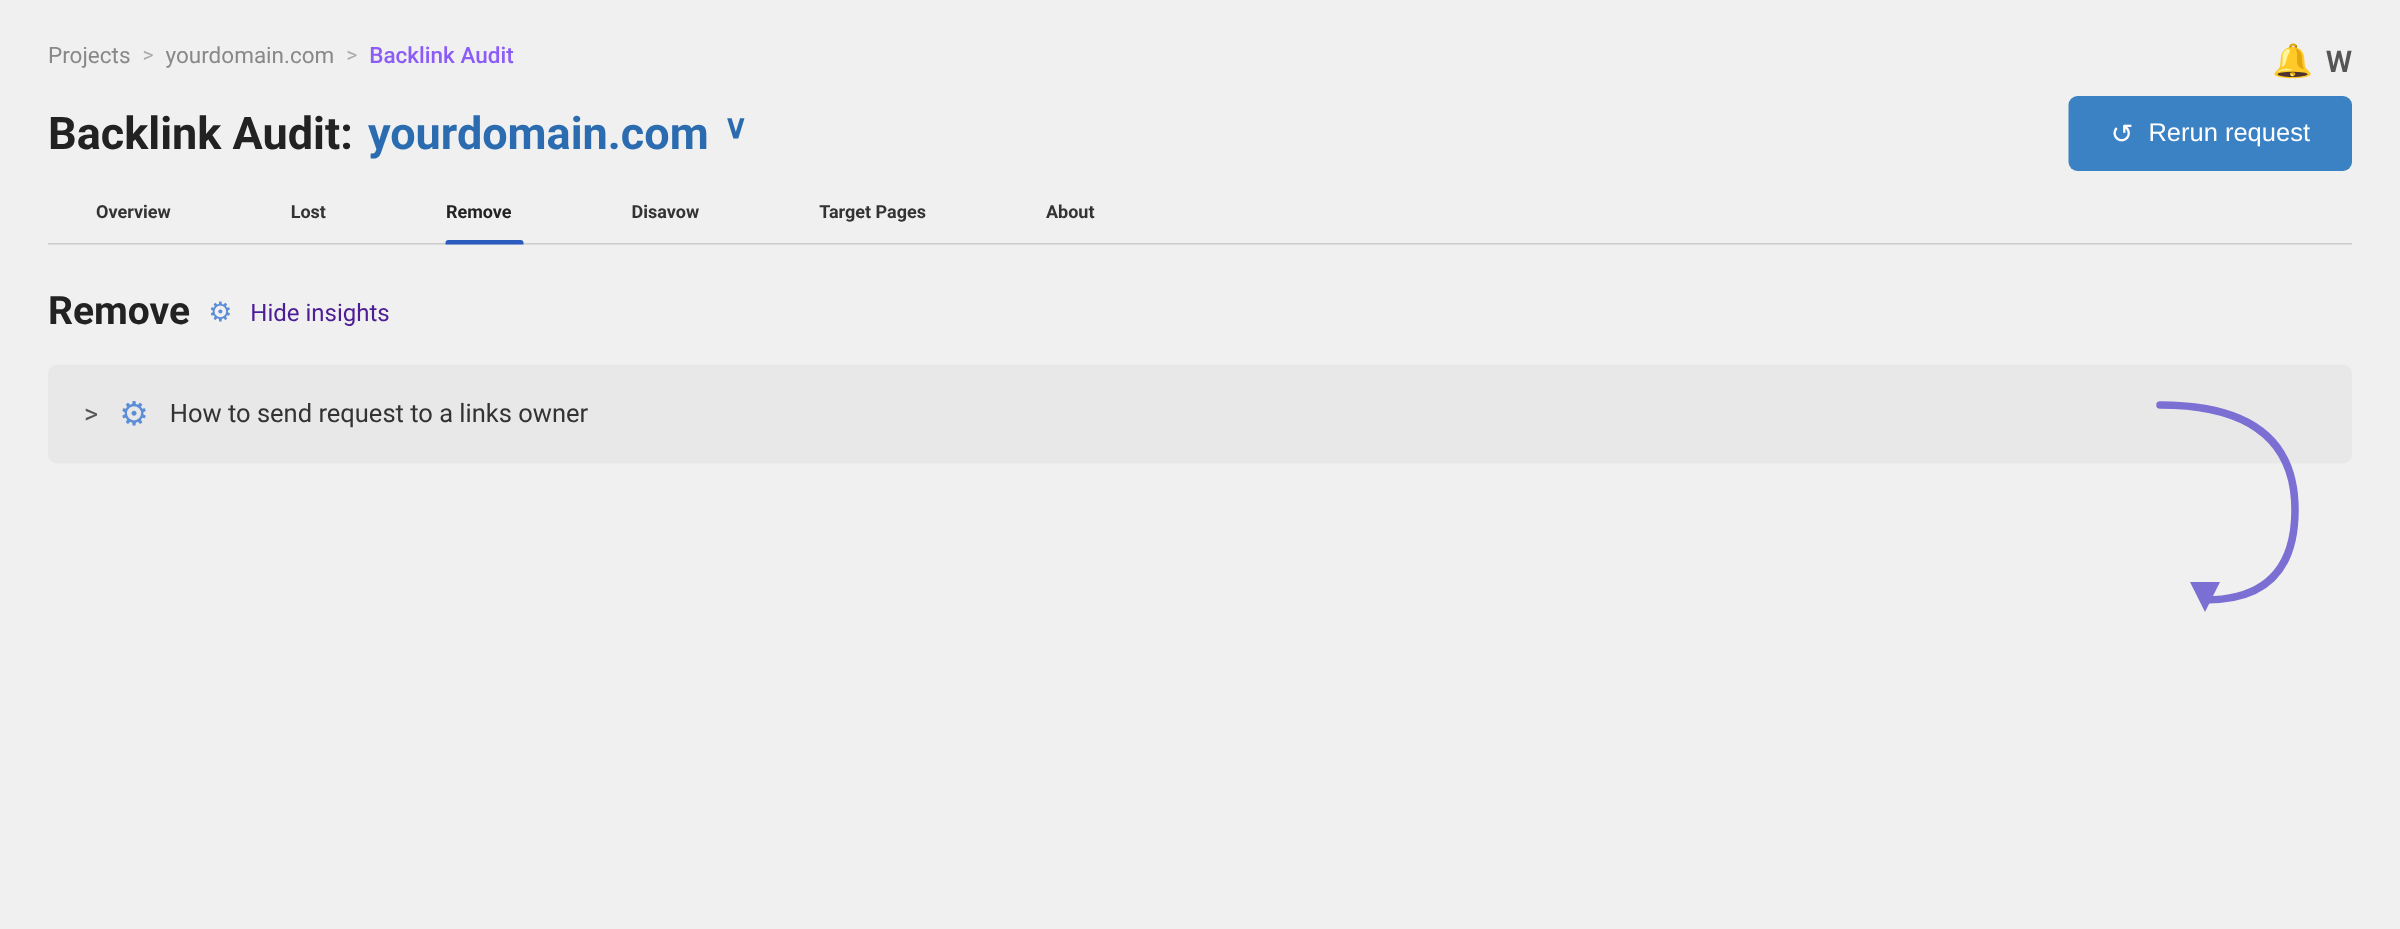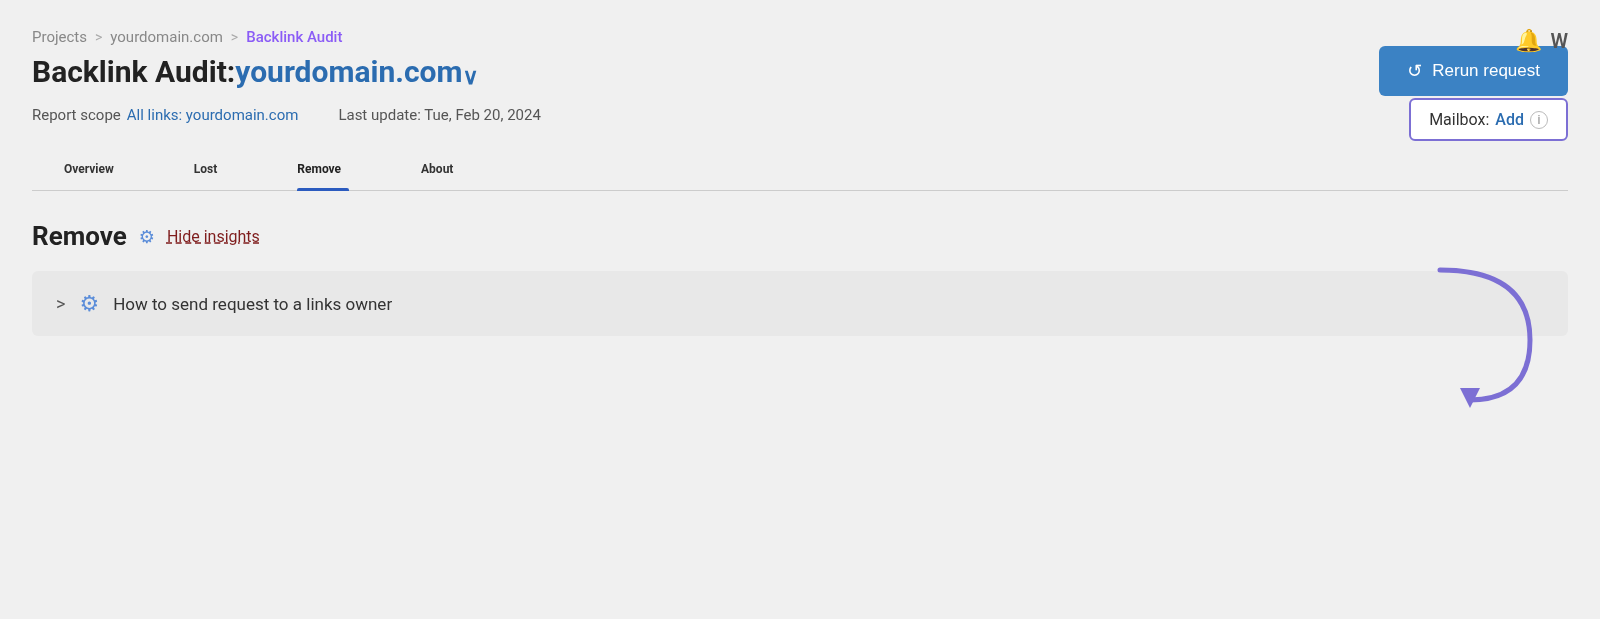--- a/index.html
+++ b/index.html
@@ -18,20 +18,21 @@
       min-height: 619px;
     }
 
     
     .breadcrumb {
       display: flex;
       align-items: center;
       gap: 8px;
       color: #888;
       font-size: 15px;
+      margin-bottom: 18px;
     }
     .breadcrumb-separator {
       color: #aaa;
       font-size: 14px;
     }
     .breadcrumb-item {
       color: #888;
     }
     .breadcrumb-item.active {
       color: #8b5cf6;
@@ -43,21 +44,22 @@
       display: flex;
       align-items: center;
       justify-content: space-between;
       margin-bottom: 10px;
     }
     .page-title {
       font-size: 30px;
       font-weight: 700;
       color: #222;
       display: flex;
-      align-items: flex-end;
+      align-items: flex-start;
+      gap: 10px;
     }
     .page-title .domain-link {
       color: #2b6cb0;
       font-weight: 700;
     }
     .page-title .chevron-icon {
       color: #2b6cb0;
       font-size: 22px;
     }
 
@@ -186,23 +188,22 @@
     }
     .section-title {
       font-size: 26px;
       font-weight: 700;
       color: #222;
     }
     .hide-insights-link {
       display: flex;
       align-items: center;
       gap: 6px;
-      color: #7f1d1d;
+      color: #4c1d95;
       font-size: 16px;
-      text-decoration: underline;
       text-decoration-style: dashed;
       cursor: pointer;
     }
     .gear-icon-sm {
       font-size: 18px;
       color: #5b8dd9;
     }
 
     
     .insight-panel {
@@ -276,36 +277,27 @@
       <span>Backlink Audit:</span>
       <span class="domain-link">yourdomain.com</span>
       <span class="chevron-icon">∨</span>
     </div>
     <button class="rerun-btn">
       <span class="rerun-icon">↺</span>
       <span>Rerun request</span>
     </button>
   </div>
 
-  <div class="subheader-row">
-    <span class="report-scope">Report scope</span>
-    <a class="report-scope-link">All links: yourdomain.com</a>
-    <span class="last-update">Last update: Tue, Feb 20, 2024</span>
-
-    <div class="mailbox-box">
-      <span>Mailbox:</span>
-      <span class="mailbox-add">Add</span>
-      <span class="mailbox-info">i</span>
-    </div>
-  </div>
 
   <div class="nav-tabs">
     <span class="nav-tab">Overview</span>
     <span class="nav-tab">Lost</span>
     <span class="nav-tab active">Remove</span>
+    <span class="nav-tab">Disavow</span>
+    <span class="nav-tab">Target Pages</span>
     <span class="nav-tab">About</span>
   </div>
 
   <div class="purple-arrow-wrapper">
     <svg viewBox="0 0 120 150" xmlns="http://www.w3.org/2000/svg">
       <path d="M 20 10 Q 110 10 110 80 Q 110 140 50 140" fill="none" stroke="#7c6fd4" stroke-width="5" stroke-linecap="round"></path>
       <polygon points="40,128 50,148 60,128" fill="#7c6fd4"></polygon>
     </svg>
   </div>
 

